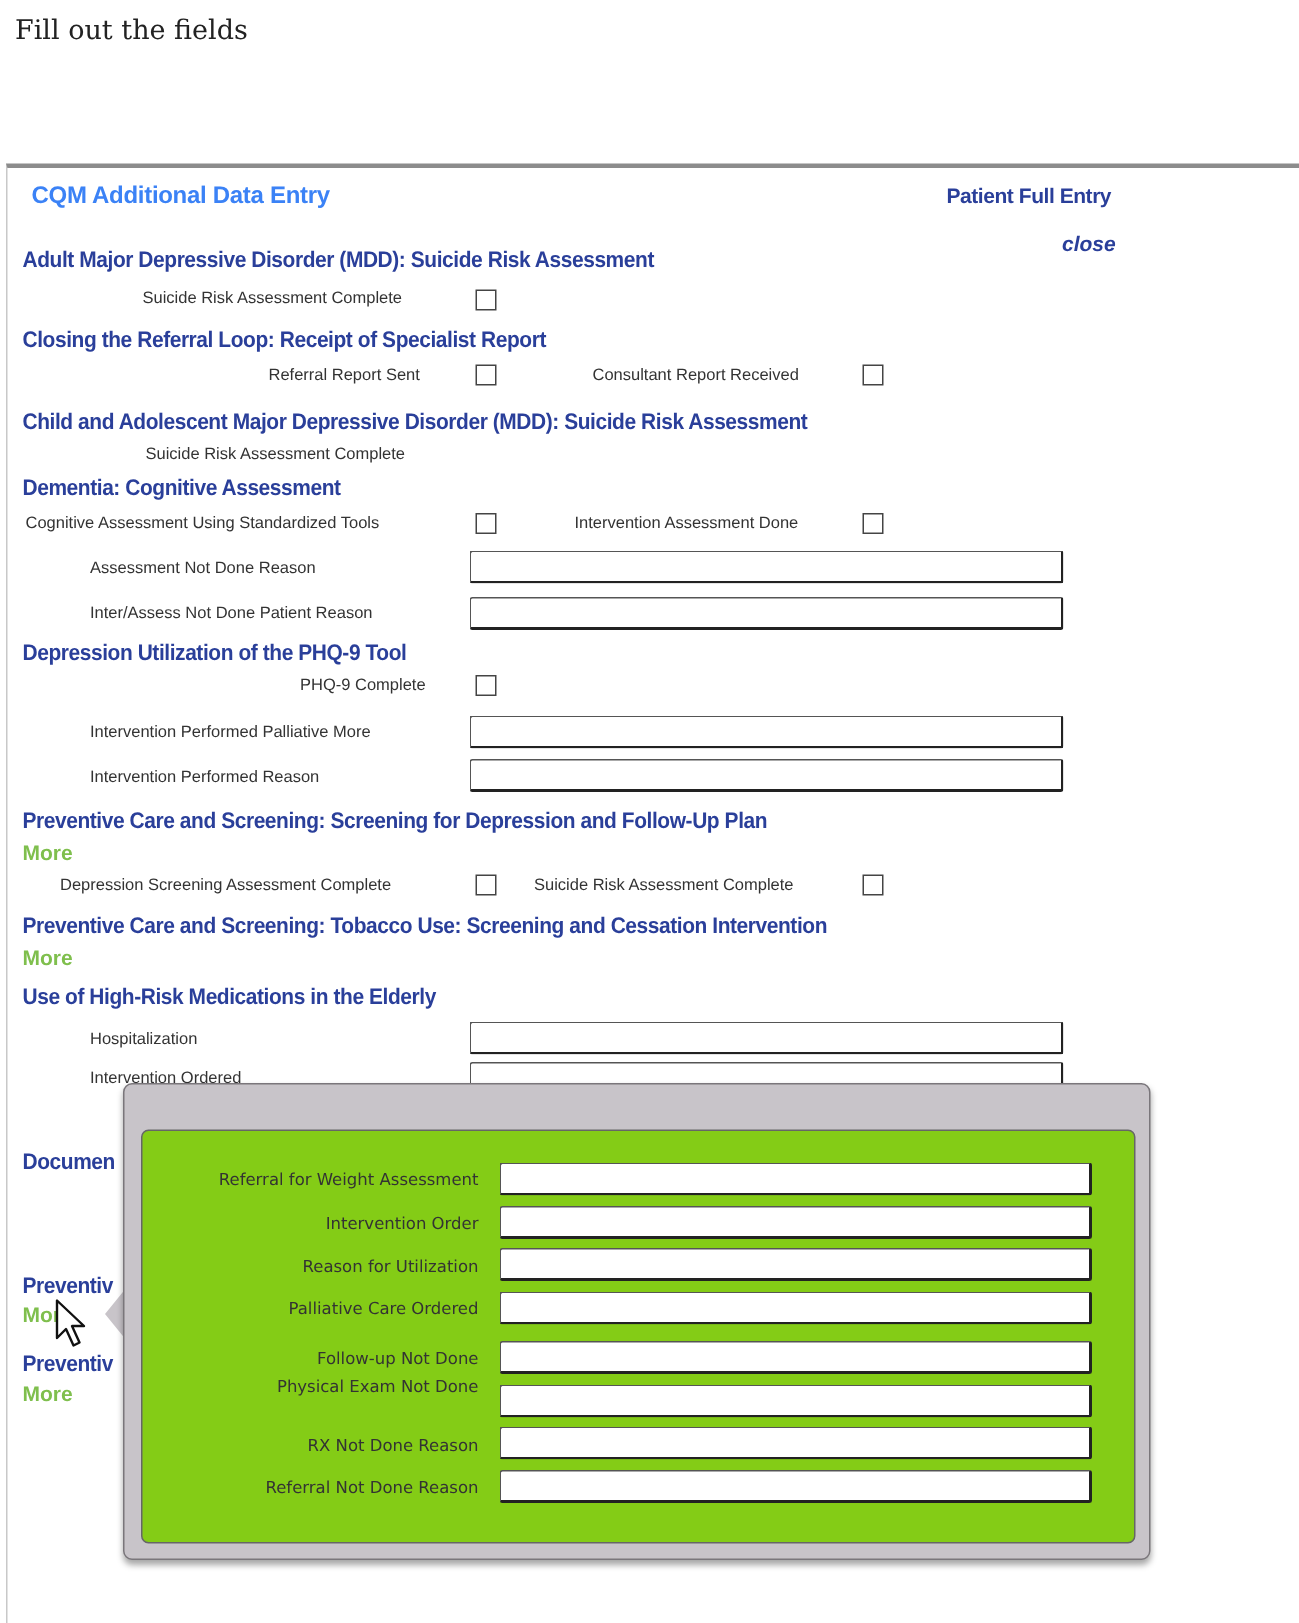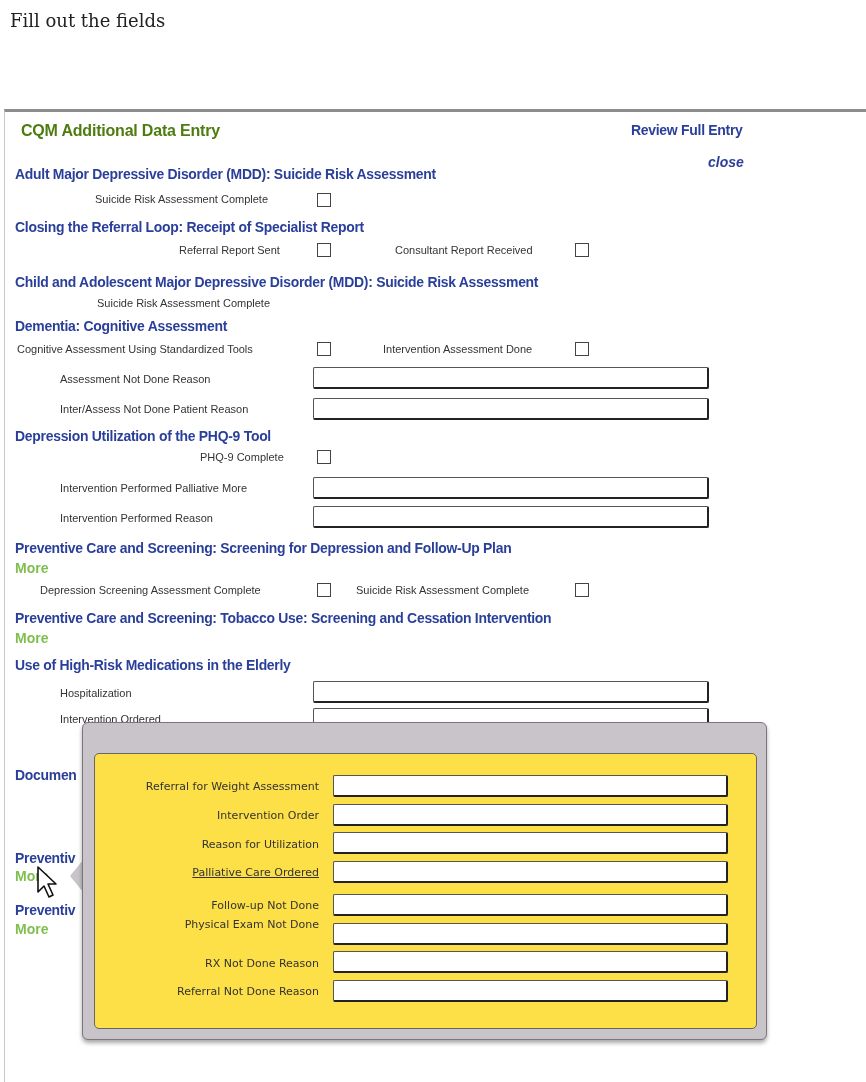--- a/index.html
+++ b/index.html
@@ -1,43 +1,43 @@
 <!DOCTYPE html>
 <html><head>
 <meta charset="utf-8">
 <style>
   html, body { margin:0; padding:0; background:#fff; }
   body { width:866px; height:1082px; position:relative; overflow:hidden; font-family:"Liberation Sans", sans-serif; }
   .instruction { position:absolute; left:10px; top:10px; font-family:"DejaVu Serif", serif; font-size:18px; color:#222; }
   .frame { position:absolute; left:4px; top:109px; width:866px; height:980px; border-top:3px solid #8c8c8c; border-left:1px solid #c8c8c8; box-sizing:border-box; }
   .abs { position:absolute; white-space:nowrap; }
-  .title { color:#4d7c0f; font-weight:bold; font-size:16px; letter-spacing:-0.2px; }
+  .title { color:#3b82f6; font-weight:bold; font-size:16px; letter-spacing:-0.2px; }
   .link { color:#2a3f9a; font-weight:bold; font-size:14px; letter-spacing:-0.3px; }
   .close { color:#2a3f9a; font-weight:bold; font-style:italic; font-size:14px; }
   .section { color:#2a3f9a; font-weight:bold; font-size:15px; letter-spacing:-0.3px; transform:scaleX(0.93); transform-origin:left; }
   .more { color:#7fbf4d; font-weight:bold; font-size:14px; }
   .lbl { font-size:11px; color:#333; }
   .cb { width:14px; height:14px; border:1px solid #444; background:#fff; box-sizing:border-box; }
   .tf { height:22px; border:1px solid #555; border-right:2px solid #222; border-bottom:2px solid #222; border-radius:2px; background:#fff; box-sizing:border-box; }
   .popup { position:absolute; left:82px; top:722px; width:685px; height:318px; background:#c8c4c9; border:1px solid #7a767b; border-radius:6px; box-shadow:0 3px 4px rgba(0,0,0,0.35); box-sizing:border-box; }
   .popup-title { position:absolute; left:0; width:100%; top:9px; text-align:center; font-size:14px; color:#222; }
-  .popup-inner { position:absolute; left:11px; top:30px; width:663px; height:276px; background:#fde047; border:1px solid #666; border-radius:5px; box-sizing:border-box; }
+  .popup-inner { position:absolute; left:11px; top:30px; width:663px; height:276px; background:#84cc16; border:1px solid #666; border-radius:5px; box-sizing:border-box; }
   .plbl { font-size:11px; color:#333; text-align:right; font-family:"DejaVu Sans", sans-serif; }
   .arrow { position:absolute; left:70px; top:860px; width:0; height:0; border-top:16px solid transparent; border-bottom:16px solid transparent; border-right:13px solid #c8c4c9; }
   .cursor { position:absolute; left:36px; top:865px; }
 </style>
 </head>
 <body>
 
 <div class="instruction">Fill out the fields</div>
 
 <div class="frame"></div>
 
 <div class="abs title" style="left:21px;top:122px;">CQM Additional Data Entry</div>
-<div class="abs link" style="left:631px;top:122px;">Review Full Entry</div>
+<div class="abs link" style="left:631px;top:122px;">Patient Full Entry</div>
 <div class="abs close" style="left:708px;top:154px;">close</div>
 
 <div class="abs section" style="left:15px;top:165px;">Adult Major Depressive Disorder (MDD): Suicide Risk Assessment</div>
 <div class="abs lbl" style="left:95px;top:193px;">Suicide Risk Assessment Complete</div>
 <div class="abs cb" style="left:317px;top:193px;"></div>
 
 <div class="abs section" style="left:15px;top:218px;">Closing the Referral Loop: Receipt of Specialist Report</div>
 <div class="abs lbl" style="left:179px;top:244px;">Referral Report Sent</div>
 <div class="abs cb" style="left:317px;top:243px;"></div>
 <div class="abs lbl" style="left:395px;top:244px;">Consultant Report Received</div>
@@ -88,21 +88,21 @@
 
 <div class="arrow"></div>
 <div class="popup">
   <div class="popup-inner">
     <div class="abs plbl" style="left:0;width:224px;top:26px;">Referral for Weight Assessment</div>
     <input class="abs tf" style="left: 238px; top: 21px; width: 395px;" value="">
     <div class="abs plbl" style="left:0;width:224px;top:55px;">Intervention Order</div>
     <input class="abs tf" style="left: 238px; top: 50px; width: 395px;" value="">
     <div class="abs plbl" style="left:0;width:224px;top:84px;">Reason for Utilization</div>
     <input class="abs tf" style="left: 238px; top: 78px; width: 395px;" value="">
-    <div class="abs plbl" style="left:0;width:224px;top:112px;text-decoration:underline;">Palliative Care Ordered</div>
+    <div class="abs plbl" style="left:0;width:224px;top:112px;">Palliative Care Ordered</div>
     <input class="abs tf" style="left: 238px; top: 107px; width: 395px;" value="">
     <div class="abs plbl" style="left:0;width:224px;top:145px;">Follow-up Not Done</div>
     <input class="abs tf" style="left: 238px; top: 140px; width: 395px;" value="">
     <div class="abs plbl" style="left:0;width:224px;top:164px;">Physical Exam Not Done</div>
     <input class="abs tf" style="left: 238px; top: 169px; width: 395px;" value="">
     <div class="abs plbl" style="left:0;width:224px;top:203px;">RX Not Done Reason</div>
     <input class="abs tf" style="left: 238px; top: 197px; width: 395px;" value="">
     <div class="abs plbl" style="left:0;width:224px;top:231px;">Referral Not Done Reason</div>
     <input class="abs tf" style="left: 238px; top: 226px; width: 395px;" value="">
   </div>

